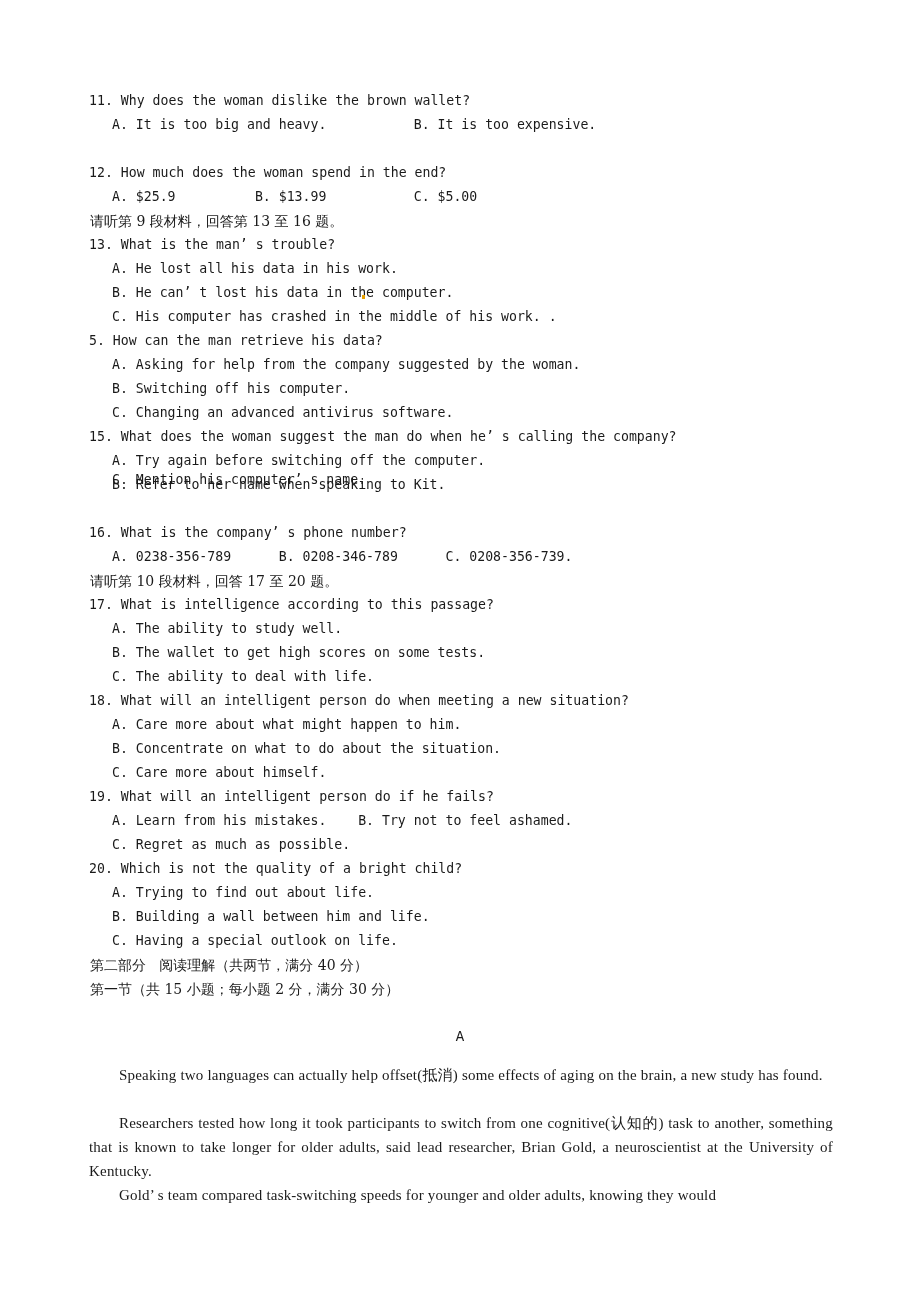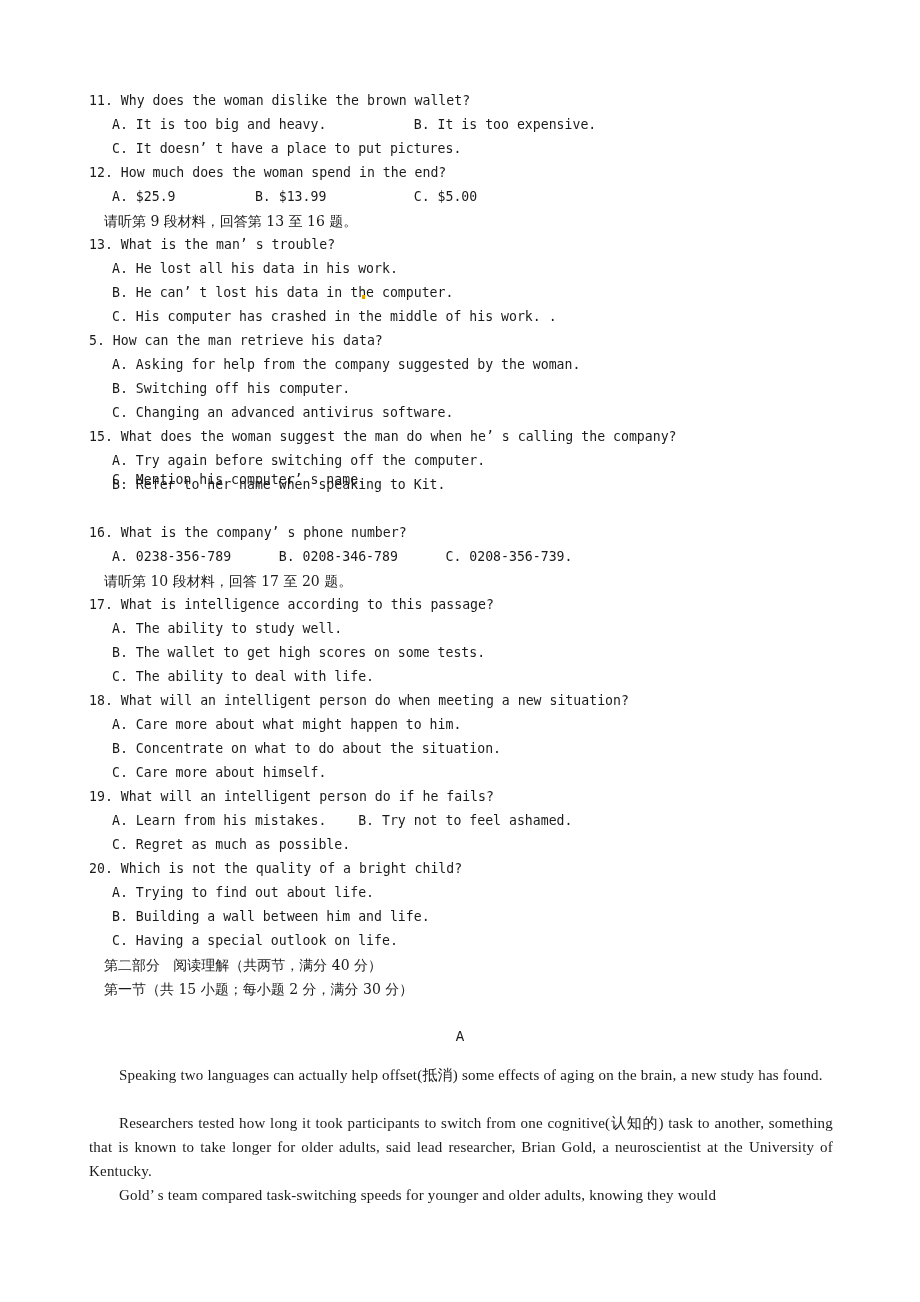--- a/index.html
+++ b/index.html
@@ -8,39 +8,38 @@
     position: absolute; left: 0; top: 0; width: 920px; height: 1302px;
     color: #1a1a1a;
     font-family: "DejaVu Sans Mono", "Liberation Mono", monospace;
     font-size: 13.2px;
   }
   .line {
     position: absolute; white-space: pre; line-height: 16px;
   }
   .q { left: 89px; }
   .opt { left: 112px; }
-  .cn { left: 104px; font-family: "DejaVu Serif", "Liberation Serif", serif; font-size: 14px; }
+  .cn { left: 90px; font-family: "DejaVu Serif", "Liberation Serif", serif; font-size: 14px; }
   .para {
     position: absolute; left: 89px; width: 744px;
     font-family: "Liberation Serif", "DejaVu Serif", serif;
     font-size: 15px; line-height: 24px; text-align: justify;
     letter-spacing: 0.2px;
   }
   .indent { text-indent: 30px; margin-top: 12px; }
   .center { position: absolute; left: 0; width: 920px; text-align: center; font-family: "Liberation Mono", monospace; font-size: 14px; }
   .mark { display: inline-block; width: 3px; height: 4px; background: #e8a000; position: absolute; }
 </style>
 </head>
 <body>
 
 <div class="page">
 
   <div class="line q" style="top:93px">11. Why does the woman dislike the brown wallet?</div>
   <div class="line opt" style="top:117px">A. It is too big and heavy.           B. It is too expensive.</div>
-  <div class="line opt" style="top:141px">C. It doesn’ t have a place to put pictures.</div>
 
   <div class="line q" style="top:165px">12. How much does the woman spend in the end?</div>
   <div class="line opt" style="top:189px">A. $25.9          B. $13.99           C. $5.00</div>
 
   <div class="line cn" style="top:213px">请听第 9 段材料，回答第 13 至 16 题。</div>
 
   <div class="line q" style="top:237px">13. What is the man’ s trouble?</div>
   <div class="line opt" style="top:261px">A. He lost all his data in his work.</div>
   <div class="line opt" style="top:285px">B. He can’ t lost his data in the computer.</div>
   <span class="mark" style="left:362px;top:295px"></span>

